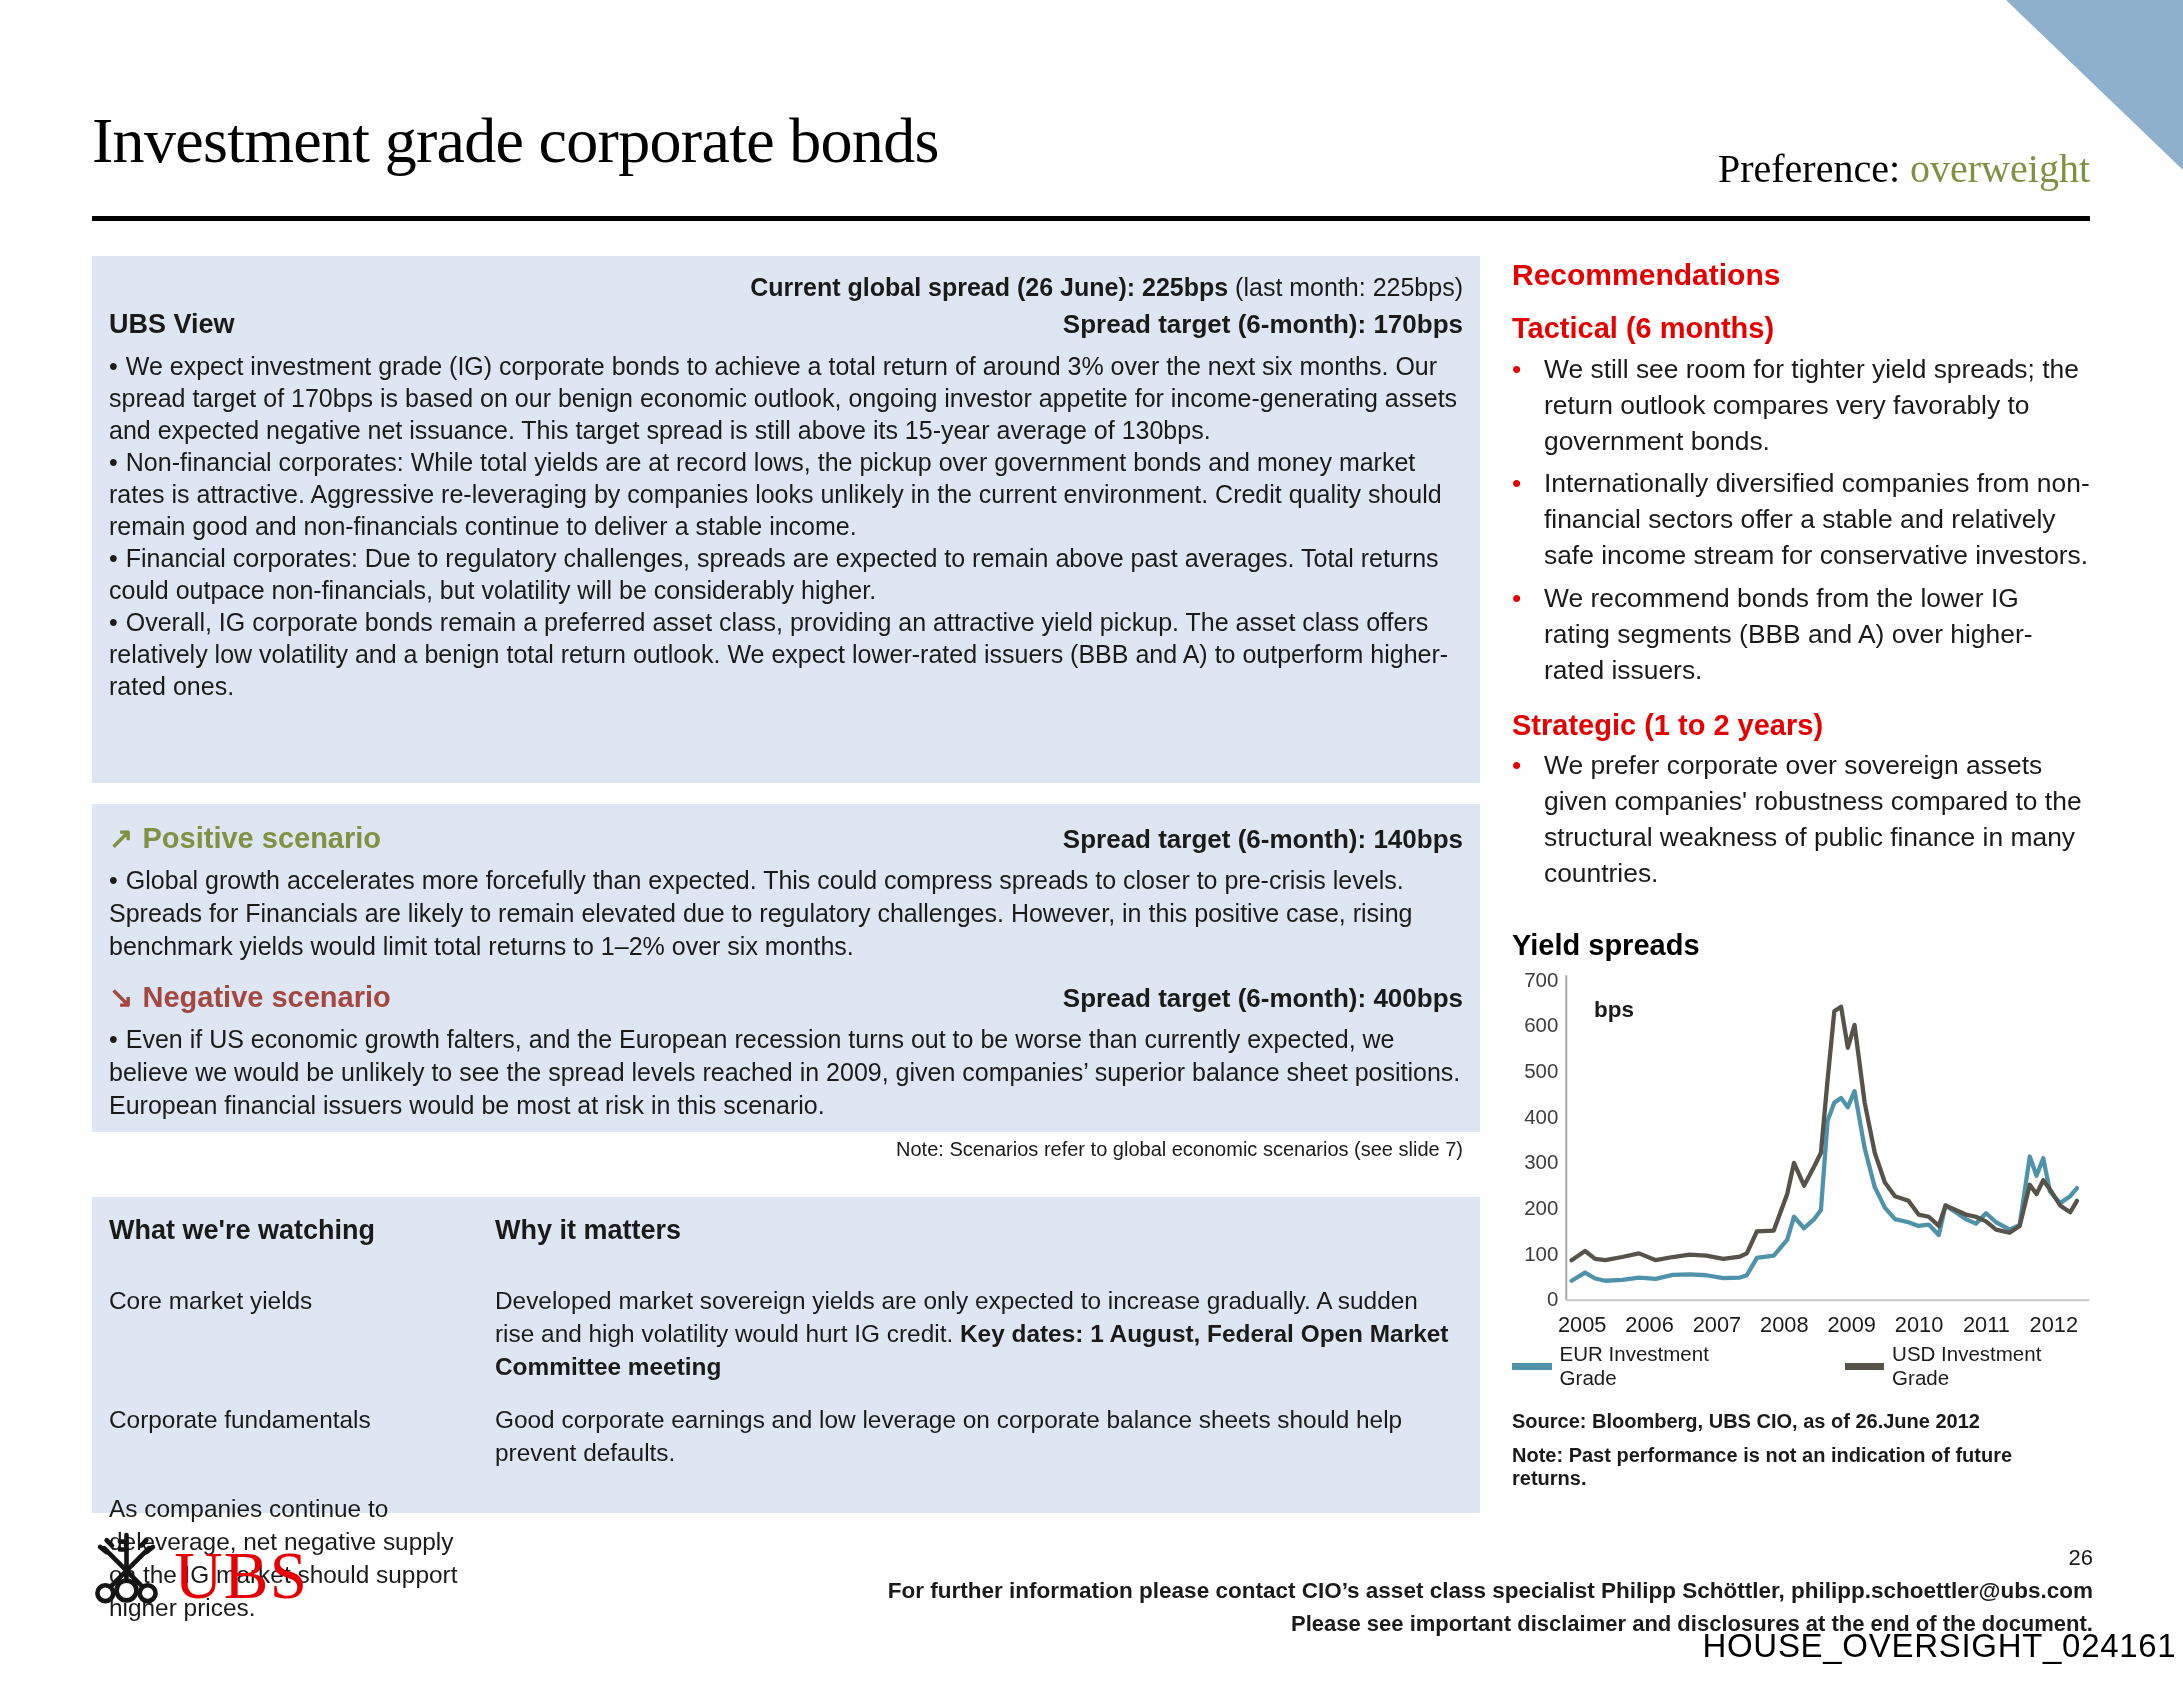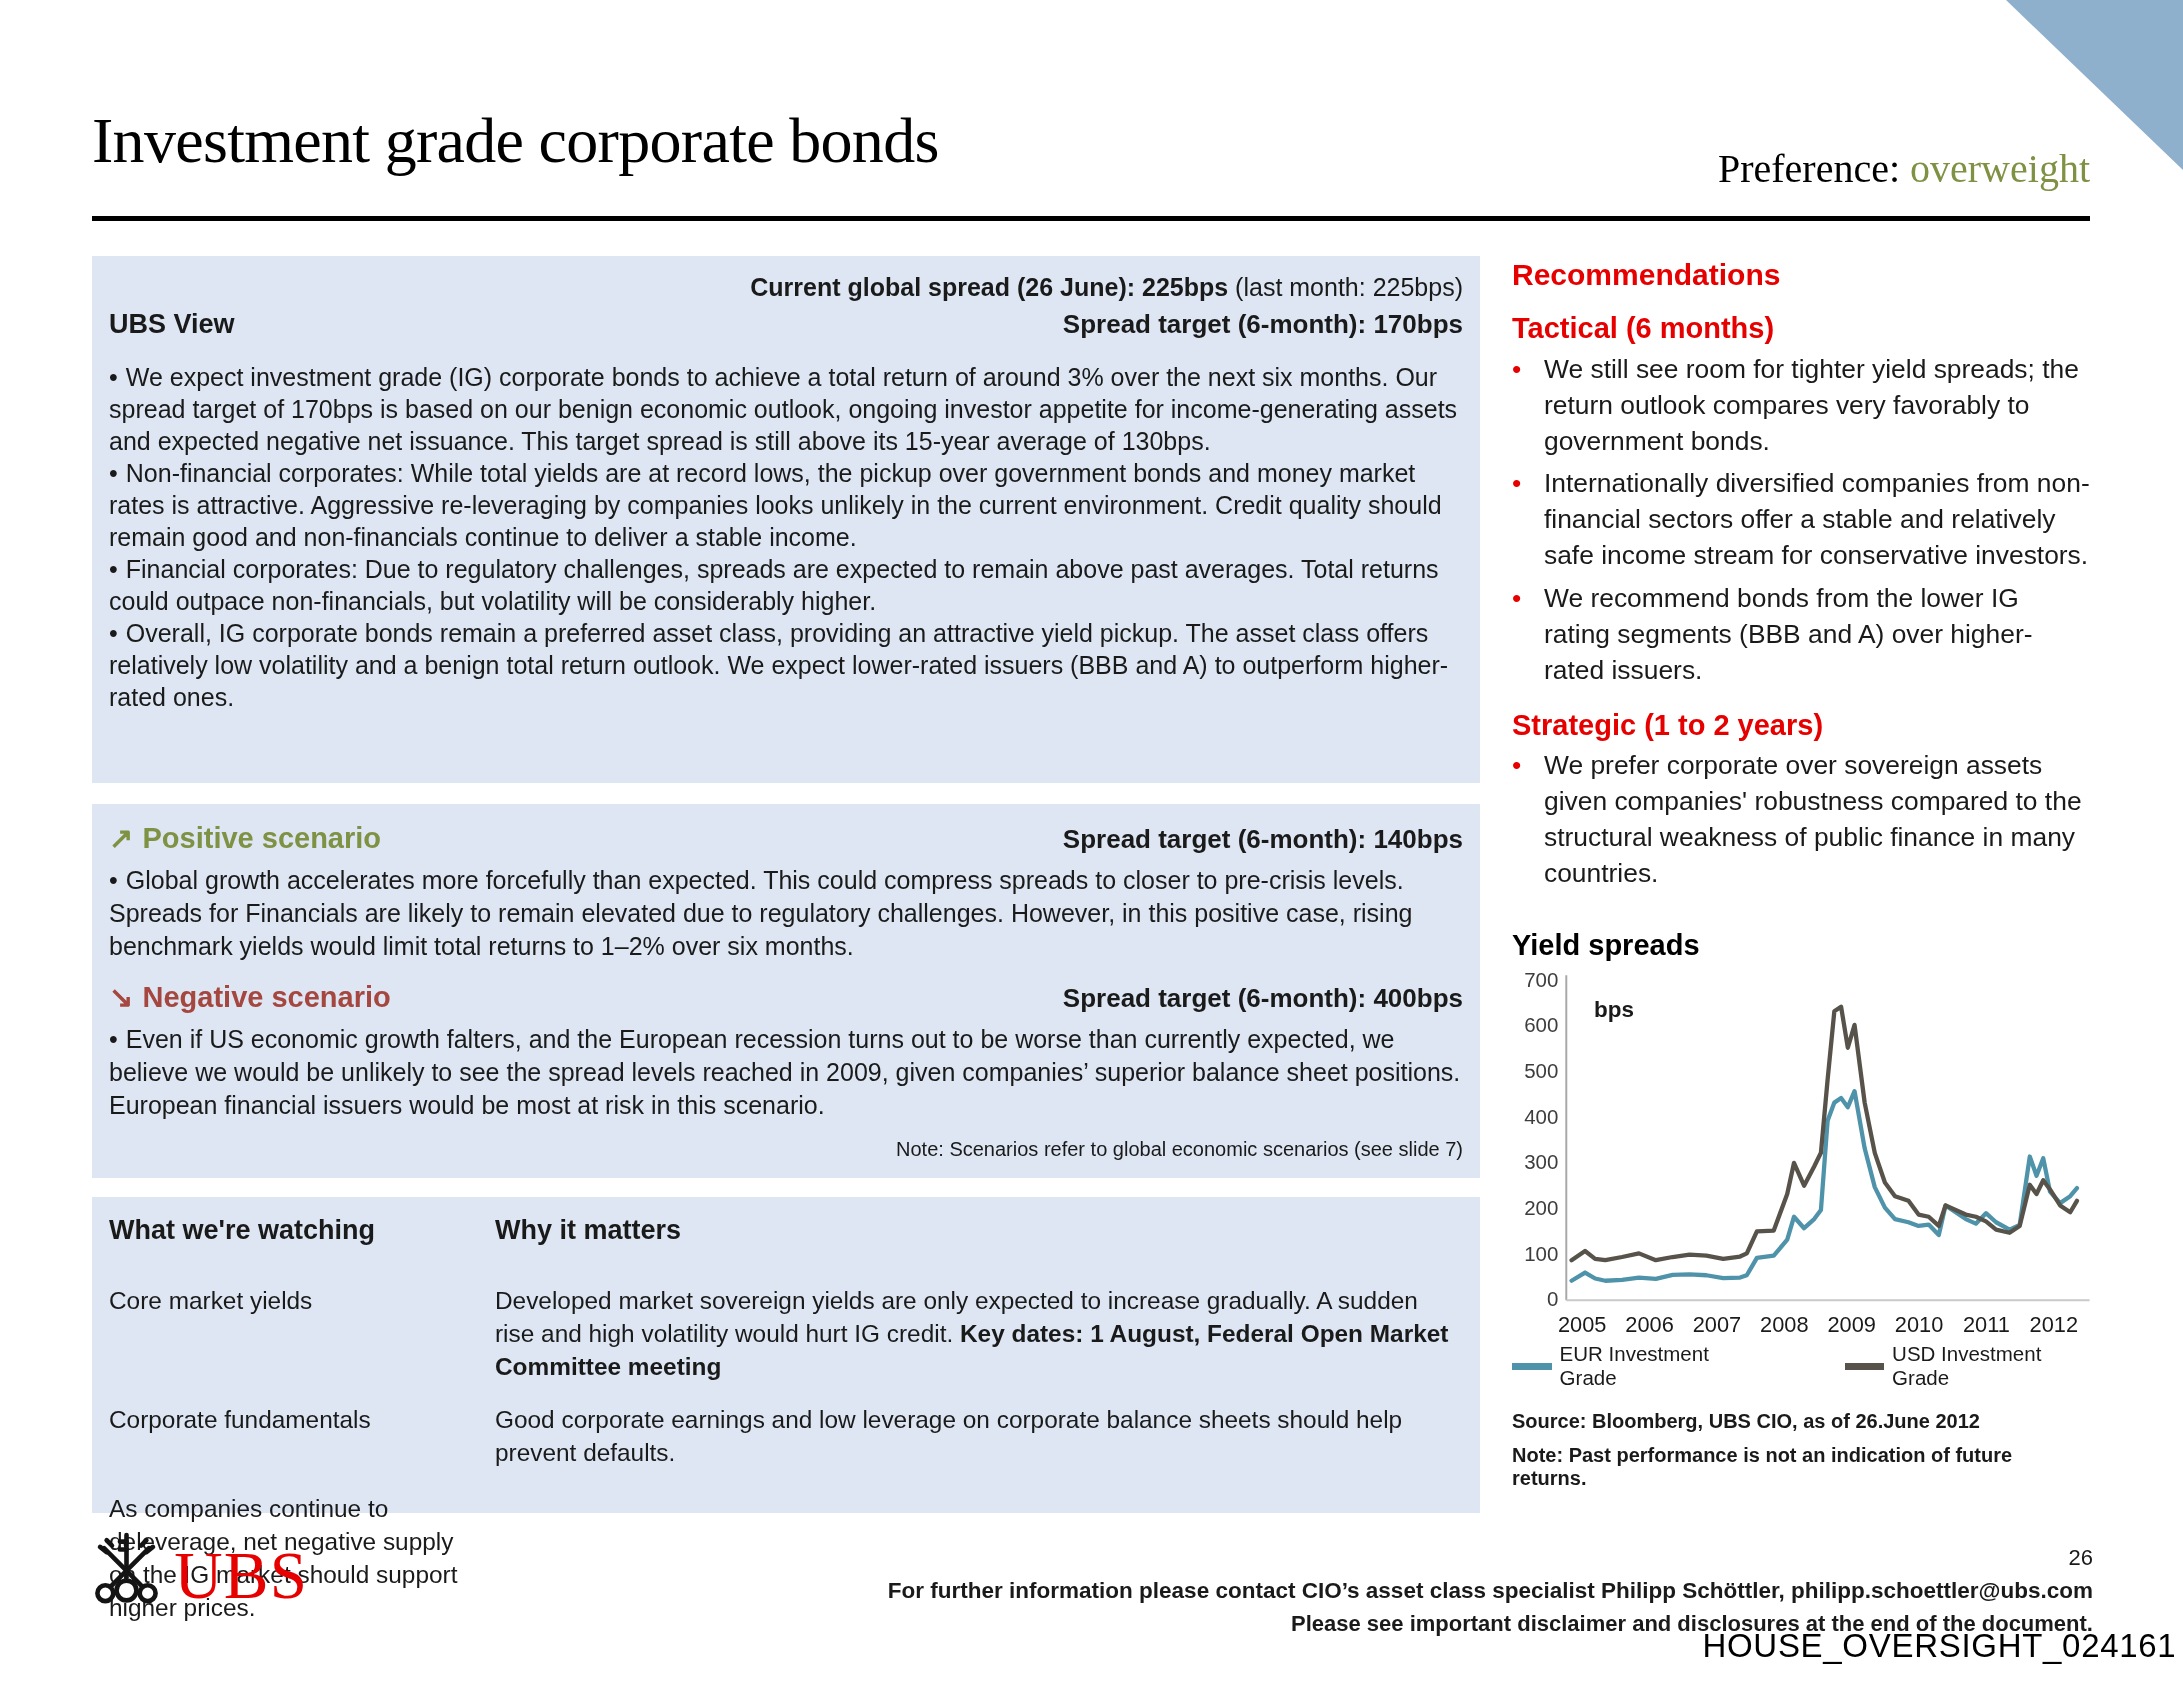--- a/index.html
+++ b/index.html
@@ -17,30 +17,30 @@
            color:#000; letter-spacing:-0.7px; white-space:nowrap; }
   .pref  { position:absolute; right:93px; top:145px; text-align:right;
            font-family:"Liberation Serif", serif; font-size:40px; color:#000; white-space:nowrap; }
   .pref .ow { color:#7f9143; }
   .rule { position:absolute; left:92px; top:216px; width:1998px; height:5.3px; background:#000; }
 
   
   .box { position:absolute; left:92px; width:1388px; background:#dde6f2;
          box-sizing:border-box; padding:17px 17px; }
   #box-view  { top:256px;  height:527px; }
-  #box-scen  { top:804px; height:374px; }
+  #box-scen  { top:804px; height:328px; }
   #box-watch { top:1197px; height:316px; }
 
   .spread-line { text-align:right; font-size:25px; line-height:29px; }
   .spread-line .b { font-weight:700; }
   .view-row { display:flex; justify-content:space-between; align-items:baseline; margin-top:6.6px; }
   .view-row .lh { font-weight:700; font-size:27px; }
   .view-row .rh { font-weight:700; font-size:26px; }
 
-  .body-copy { margin-top:21px; font-size:25px; line-height:32px; }
+  .body-copy { margin-top:10px; font-size:25px; line-height:32px; }
   .body-copy p { margin:0; }
   .body-copy .dot { padding-right:8px; }
 
   .scen-row { display:flex; justify-content:space-between; align-items:baseline; }
   .scen-title { font-weight:700; font-size:29px; white-space:nowrap; }
   .scen-title .arrow { margin-right:9.2px; }
   .pos-c { color:#7f9143; }
   .neg-c { color:#a5463f; }
   .scen-target { font-weight:700; font-size:26px; white-space:nowrap; }
   .scen-para { margin-top:9.2px; font-size:25px; line-height:33px; }

